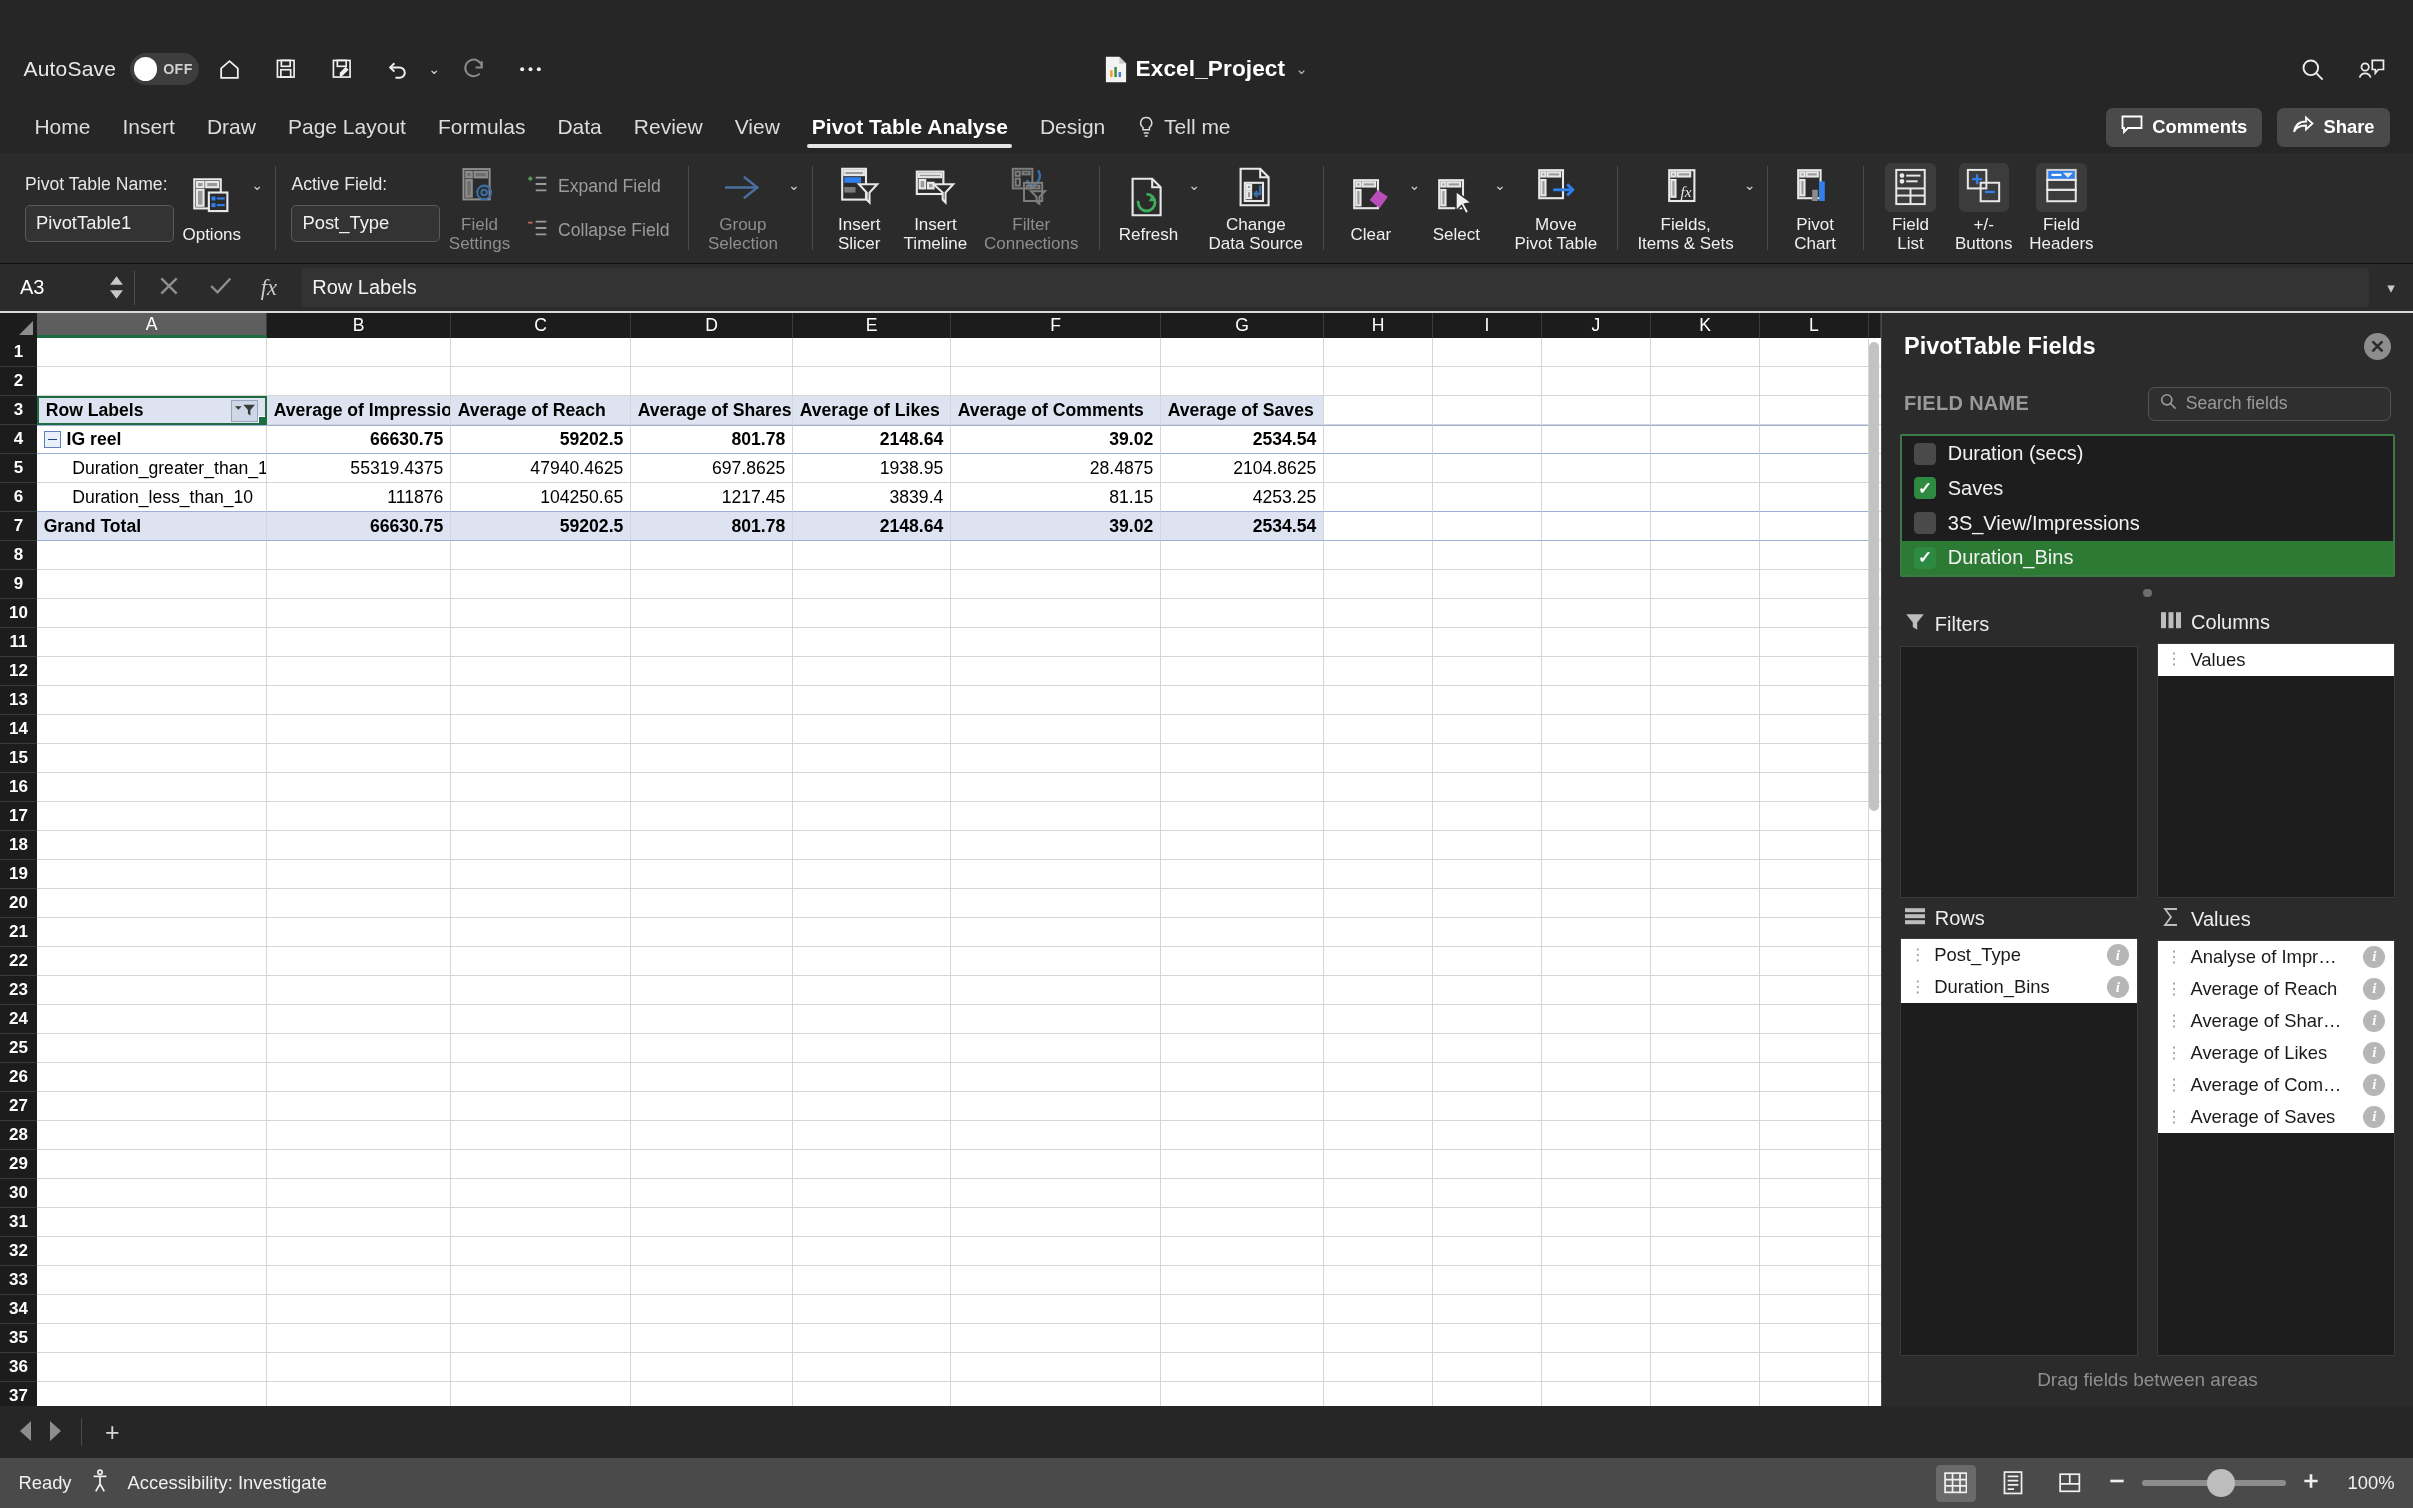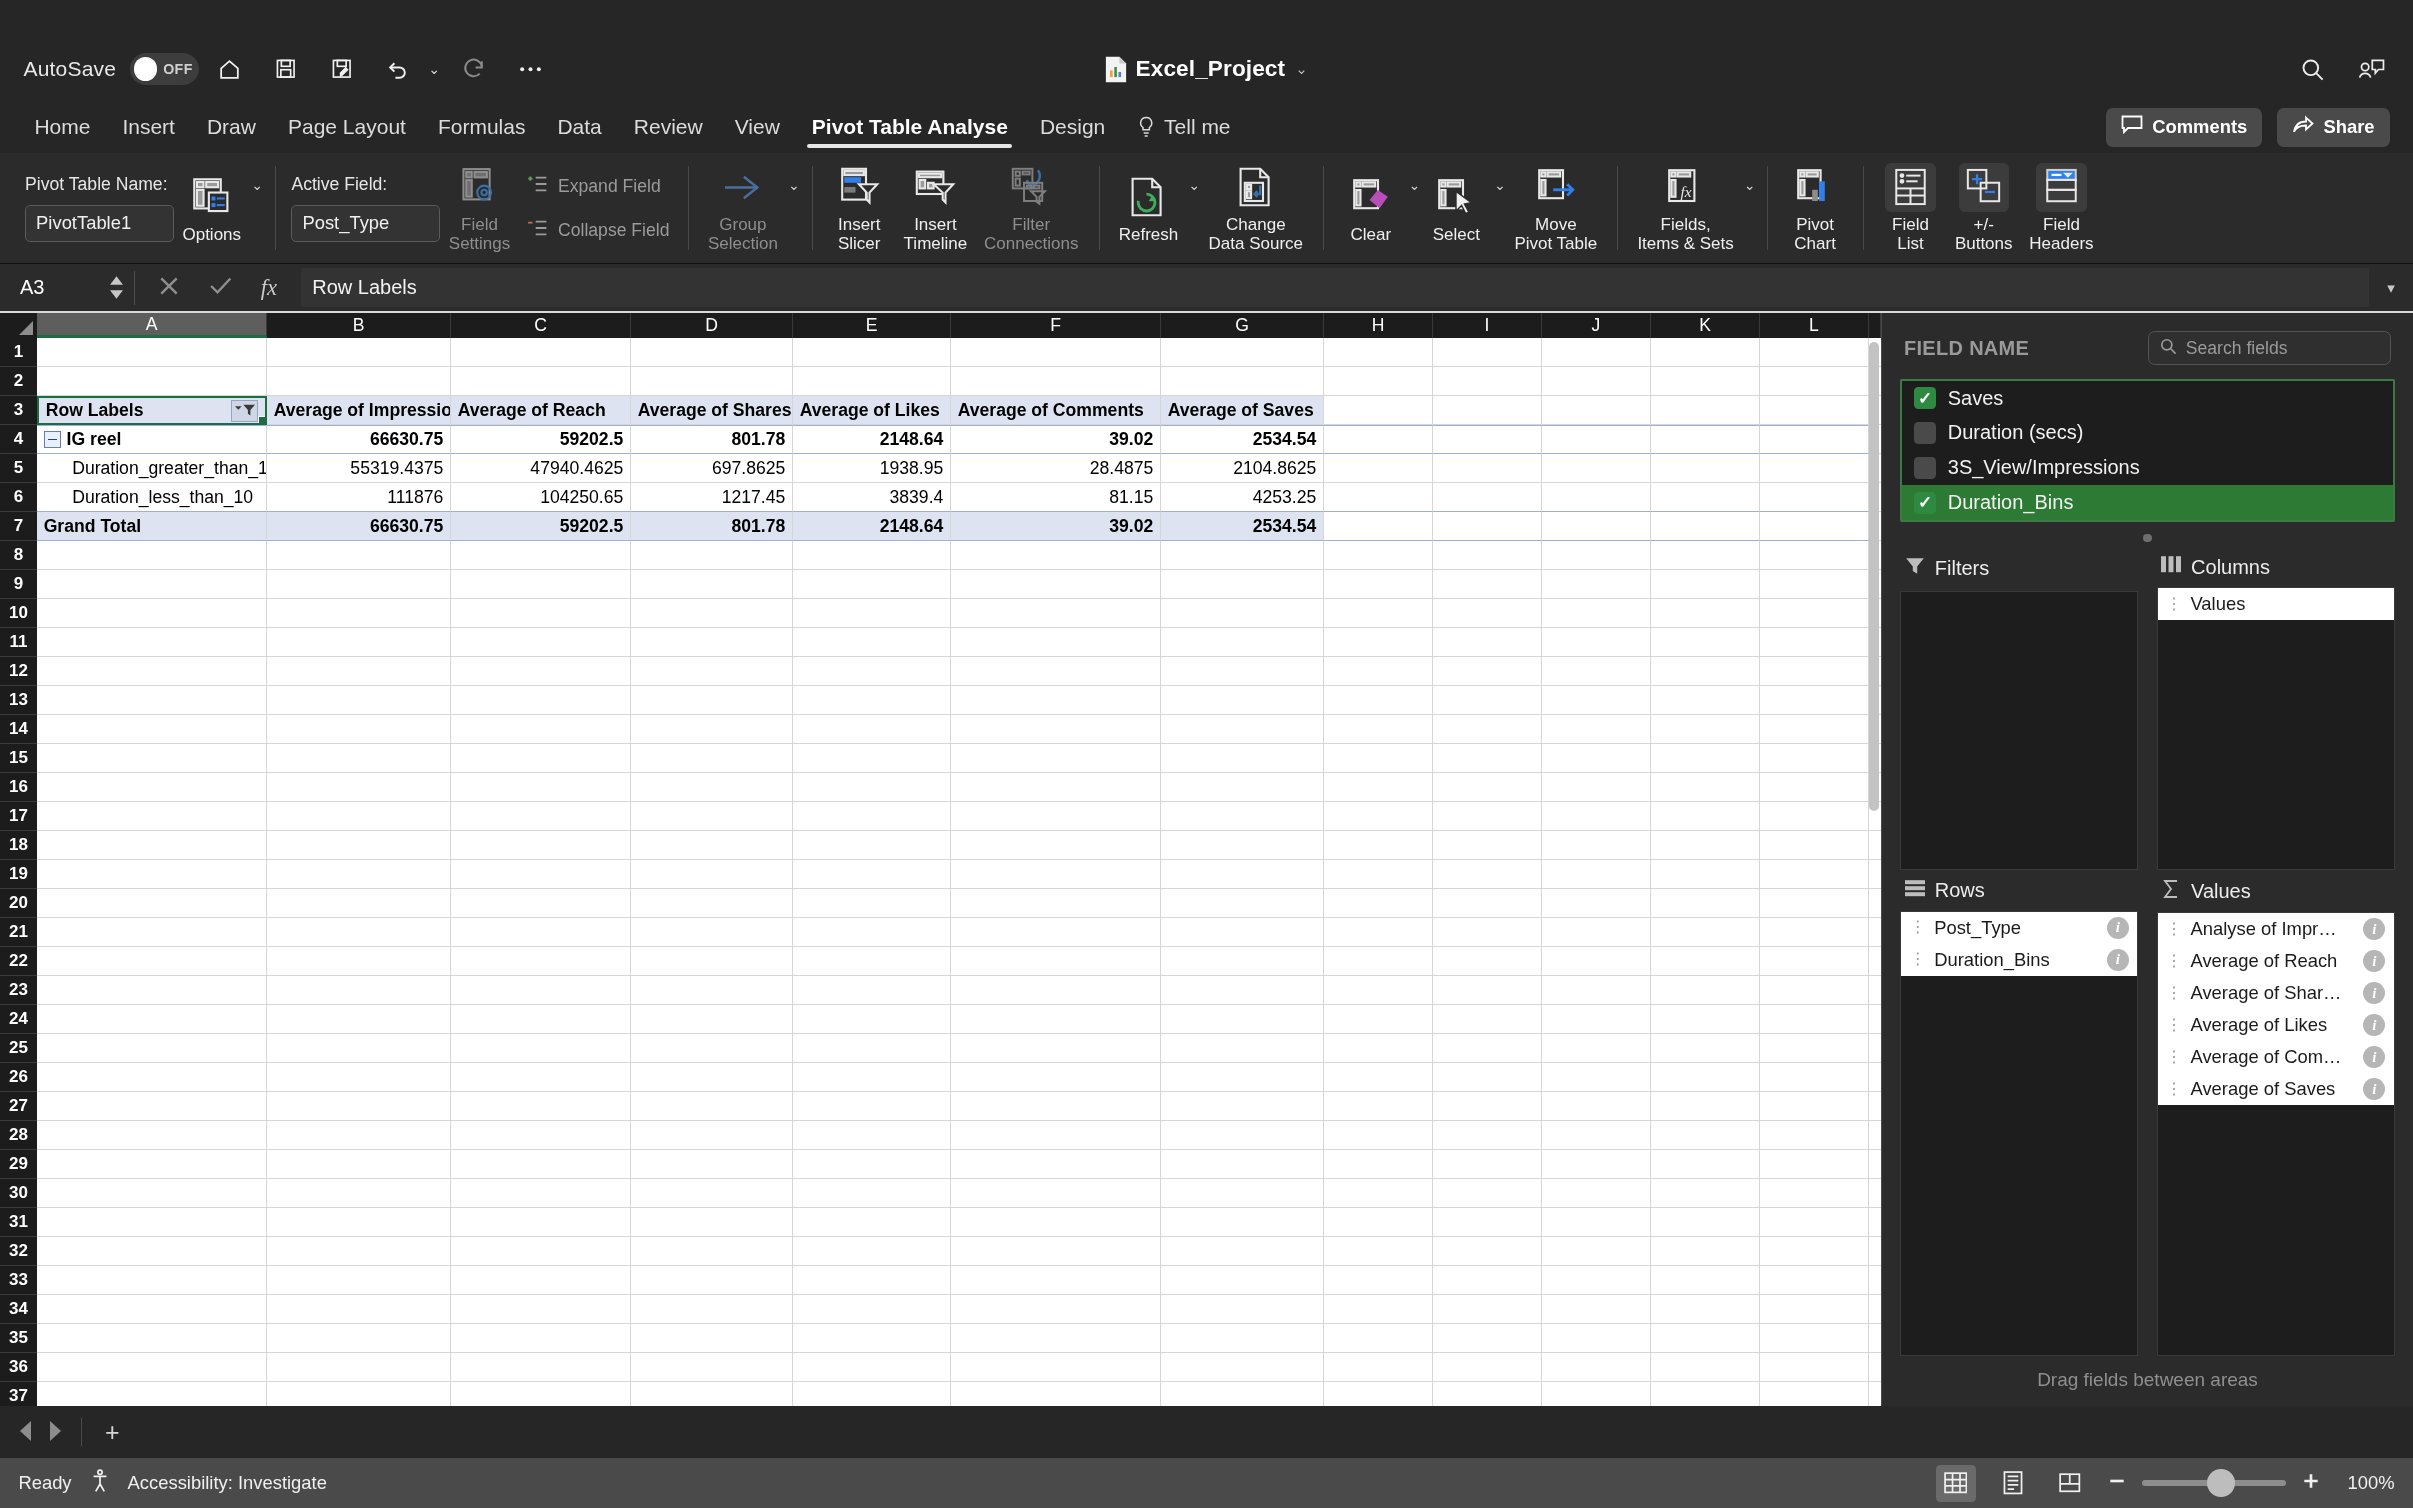--- a/index.html
+++ b/index.html
@@ -1334,42 +1334,46 @@
               <div class="gc" style="flex: 1 1 auto;"></div>
             </div>
           </div>
         <div class="vscroll">
           <div class="thumb"></div>
         </div>
       </div>
     </div>
 
     <div class="panel">
+      <div class="panel-hdr">
+        <span class="ttl">PivotTable Fields</span>
+        <span class="closeicon">✕</span>
+      </div>
 
       <div class="fieldname-row">
         <span class="fn">FIELD NAME</span>
         <div class="searchbox">
           <span>
             <svg width="18.4" height="18.4" viewBox="0 0 20 20" fill="none" stroke="currentColor" stroke-width="1.8">
                 <circle cx="8.5" cy="8.5" r="5.5"></circle>
                 <path d="M12.5 12.5 L18 18"></path>
               </svg>
           </span>
           <span>Search fields</span>
         </div>
       </div>
 
       <div class="fieldlist" id="fieldlist">
           <div class="fitem">
+            <span class="cbox"></span>
+            <span>Duration (secs)</span>
+          </div>
+          <div class="fitem">
             <span class="cbox on"></span>
             <span>Saves</span>
-          </div>
-          <div class="fitem">
-            <span class="cbox"></span>
-            <span>Duration (secs)</span>
           </div>
           <div class="fitem">
             <span class="cbox"></span>
             <span>3S_View/Impressions</span>
           </div>
           <div class="fitem sel">
             <span class="cbox on"></span>
             <span>Duration_Bins</span>
           </div>
         </div>

